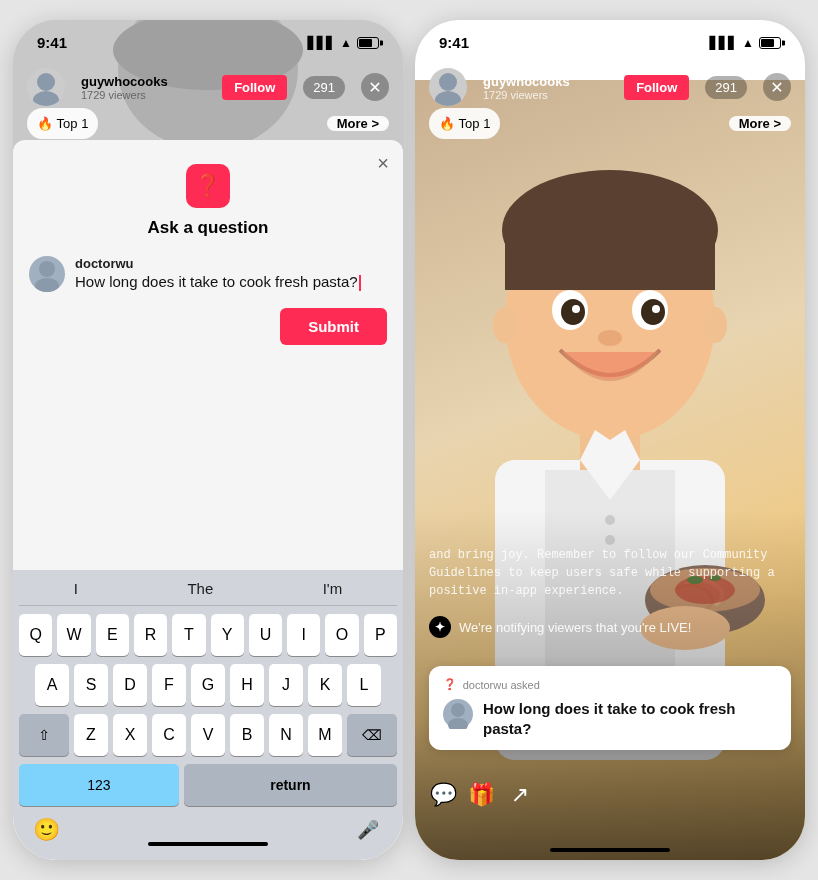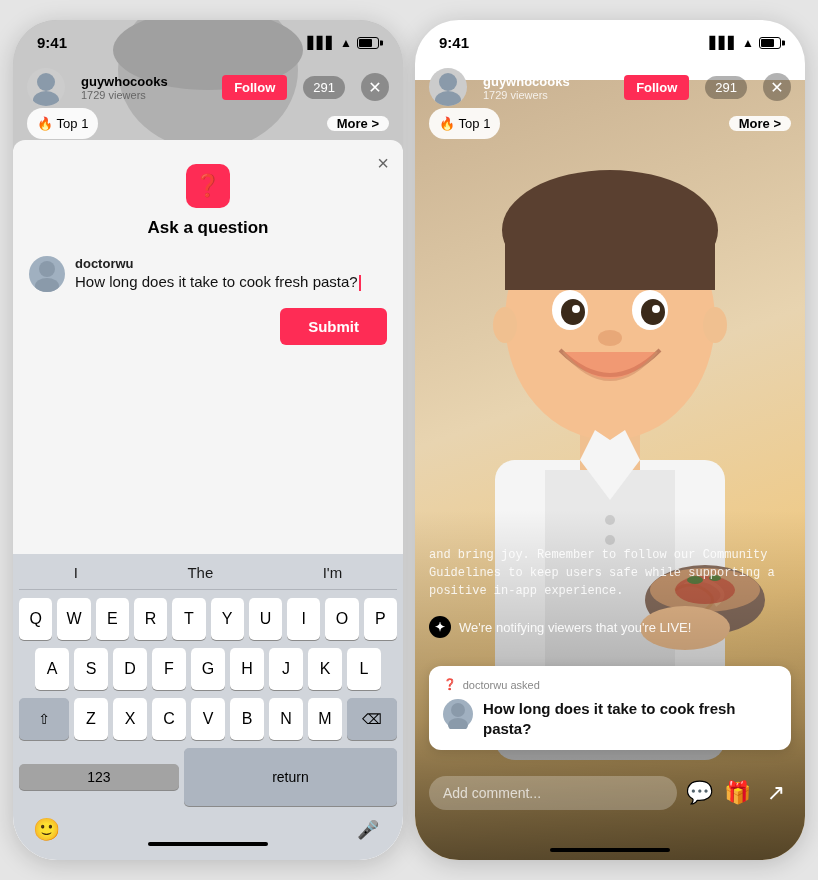--- a/index.html
+++ b/index.html
@@ -332,34 +332,35 @@
       align-items: center;
       justify-content: center;
       font-size: 15px;
       color: #000;
       box-shadow: 0 1px 0 #8a8a8a;
       cursor: pointer;
     }
     .key-return {
       background: #adb5c0;
       border-radius: 5px;
-      height: 58px;
+      height: 42px;
       flex: 2;
       display: flex;
       align-items: center;
       justify-content: center;
       font-size: 14px;
       color: #000;
       box-shadow: 0 1px 0 #8a8a8a;
       cursor: pointer;
+      font-weight: bold;
     }
     .key-num {
-      background: #a3a3a3;
+      background: #7dd3fc;
       border-radius: 5px;
-      height: 26px;
+      height: 42px;
       flex: 1.5;
       display: flex;
       align-items: center;
       justify-content: center;
       font-size: 14px;
       color: #000;
       box-shadow: 0 1px 0 #8a8a8a;
       cursor: pointer;
     }
     .bottom-row {
@@ -749,23 +750,20 @@
           <svg viewBox="0 0 30 30" width="30" height="30">
               <circle cx="15" cy="11" r="7" fill="#8a9aaa"></circle>
               <ellipse cx="15" cy="26" rx="10" ry="7" fill="#8a9aaa"></ellipse>
             </svg>
         </div>
         <div class="q-card-question">How long does it take to cook fresh pasta?</div>
       </div>
     </div>
 
     <div class="comment-bar">
-      <div style="flex:1;background:rgba(255,255,255,0.25);border-radius:20px;padding:8px 14px;">
-        <span style="color:rgba(255,255,255,0.7);font-size:14px;">Add comment...</span>
-      </div>
       <div class="action-icon" style="font-size:22px;">💬</div>
       <div class="action-icon" style="font-size:22px;">🎁</div>
       <div class="action-icon" style="font-size:22px; color:#fff;">↗</div>
     </div>
 
     <div class="home-bar" style="z-index:30;"></div>
   </div>
 </div>
 
 </body></html>

